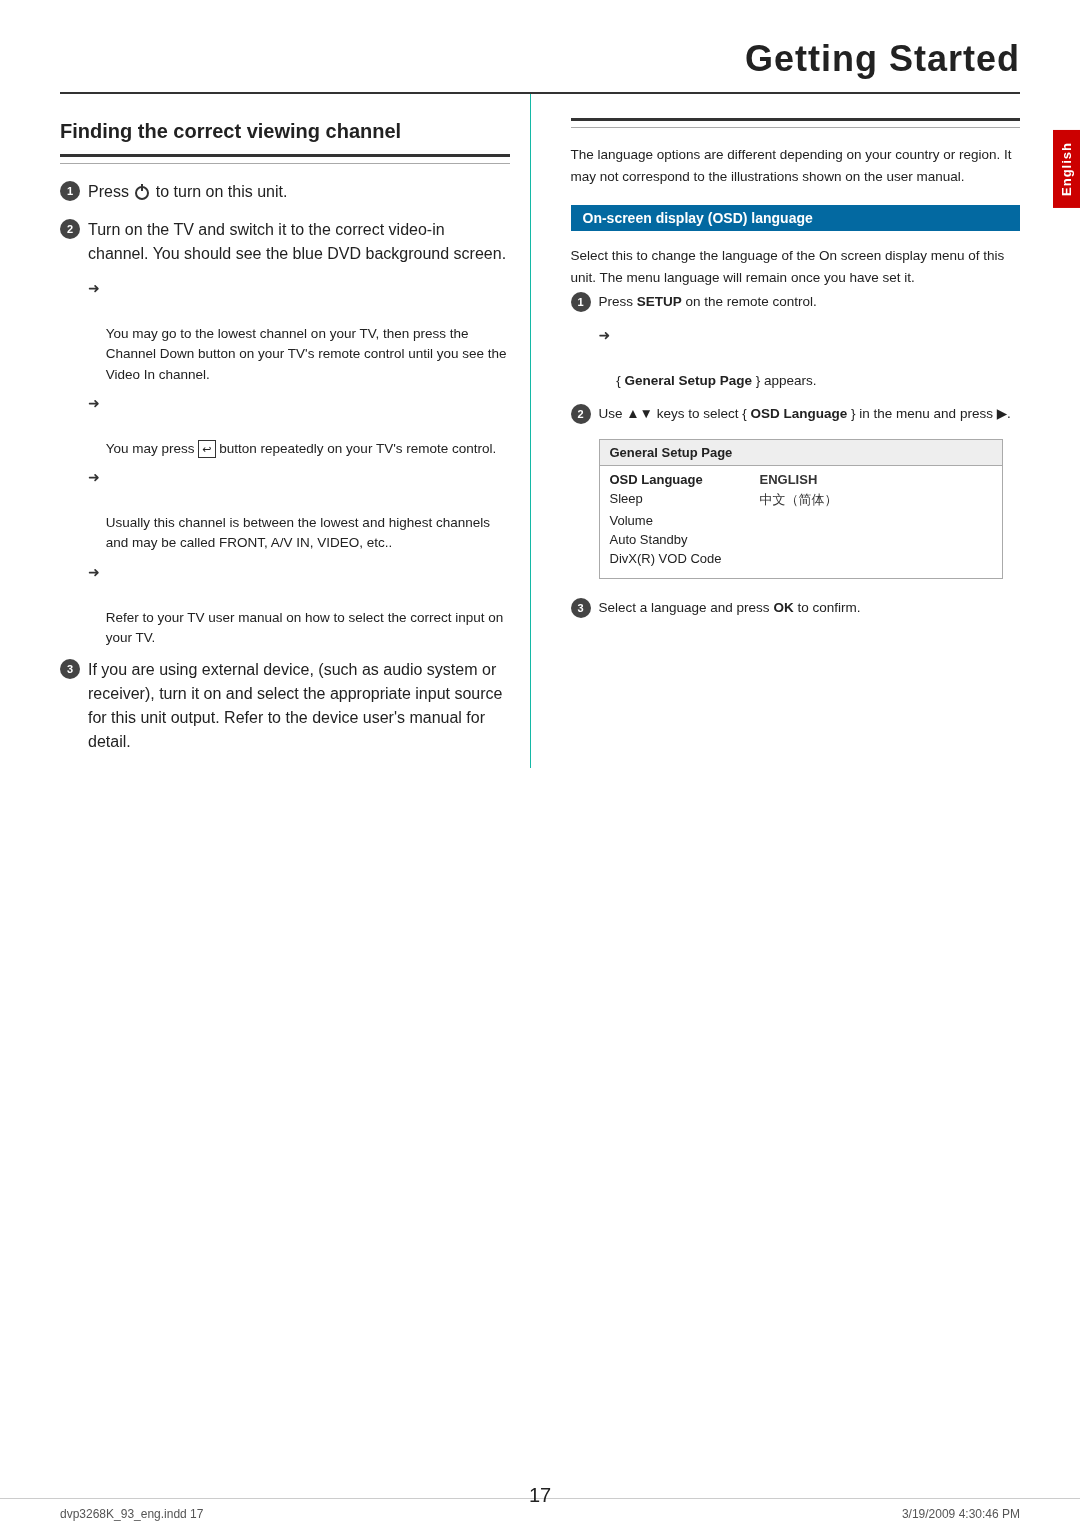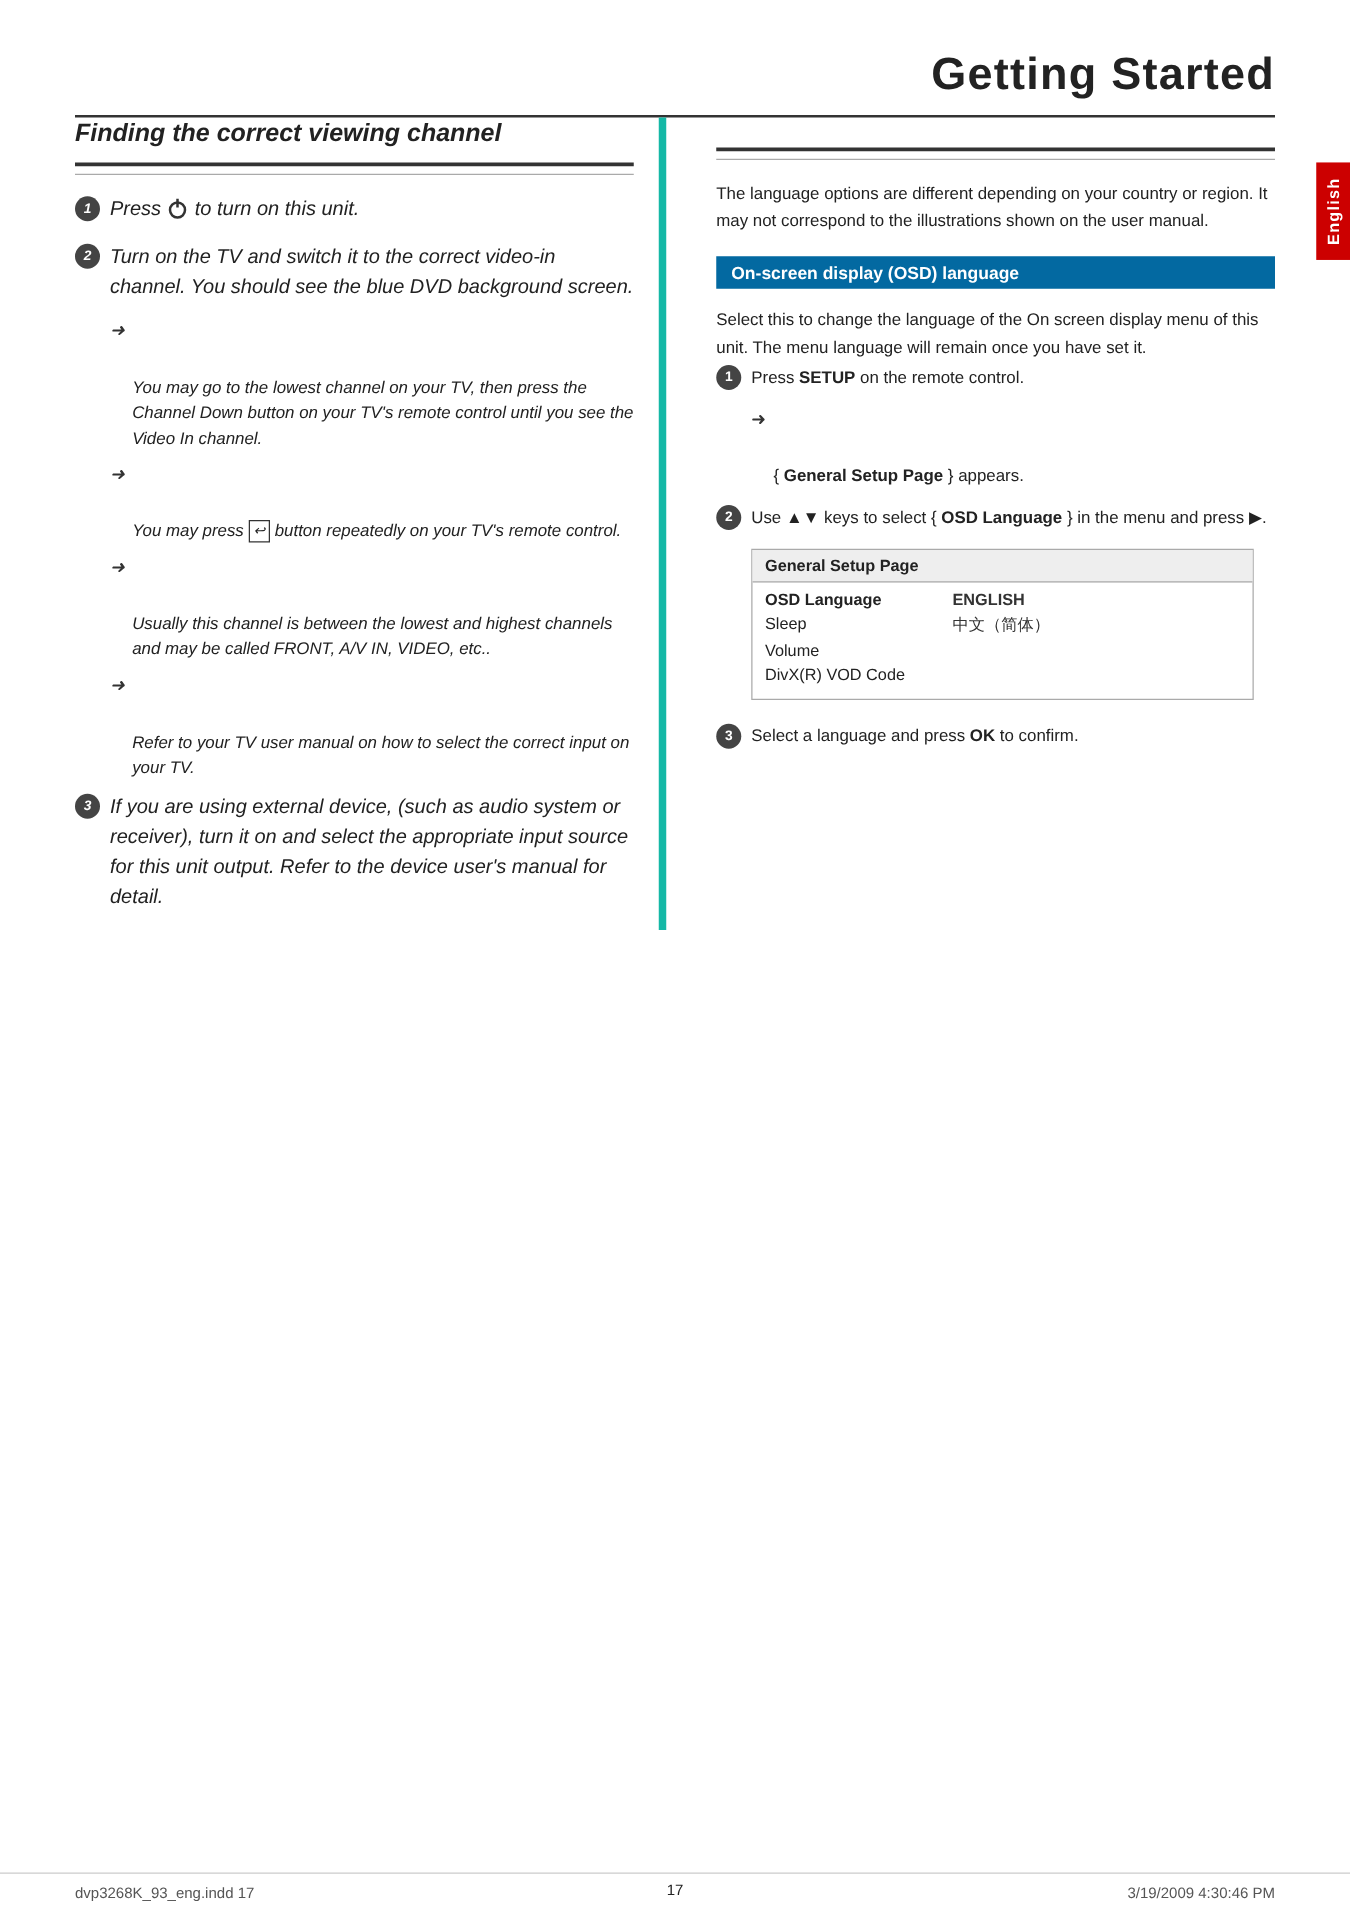--- a/index.html
+++ b/index.html
@@ -45,23 +45,23 @@
     
     .main-content {
       display: flex;
       padding: 0 60px;
       gap: 40px;
     }
 
     
     .left-column {
       flex: 1;
+      padding-top: 24px;
       padding-right: 20px;
-      border-right: 6px solid #14b8a6;
-      font-style: italic;
+      border-right: 1px solid #14b8a6;
     }
 
     .section-title {
       font-size: 20px;
       font-weight: bold;
       color: #222;
       line-height: 1.3;
       margin-bottom: 10px;
     }
 
@@ -256,24 +256,24 @@
       justify-content: space-between;
       padding: 0 60px;
       font-size: 12px;
       color: #555;
       border-top: 1px solid #ccc;
       padding-top: 8px;
     }
 
     .footer-center {
       position: absolute;
-      bottom: 8px;
+      bottom: 20px;
       left: 50%;
       transform: translateX(-50%);
-      font-size: 12px;
+      font-size: 20px;
       color: #222;
     }
   </style>
 </head>
 <body>
 
 <div class="page-wrapper">
 
   <div class="english-tab">English</div>
 
@@ -372,20 +372,24 @@
               </div>
               <div class="setup-row">
                 <span class="setup-row-label">Sleep</span>
                 <span class="setup-row-value">中文（简体）</span>
               </div>
               <div class="setup-row">
                 <span class="setup-row-label">Volume</span>
                 <span class="setup-row-value"></span>
               </div>
               <div class="setup-row">
+                <span class="setup-row-label">Auto Standby</span>
+                <span class="setup-row-value"></span>
+              </div>
+              <div class="setup-row">
                 <span class="setup-row-label">DivX(R) VOD Code</span>
                 <span class="setup-row-value"></span>
               </div>
             </div>
           </div>
         </li>
 
         <li class="right-step-item" style="margin-top: 10px;">
           <span class="step-number">3</span>
           <span class="right-step-text">

